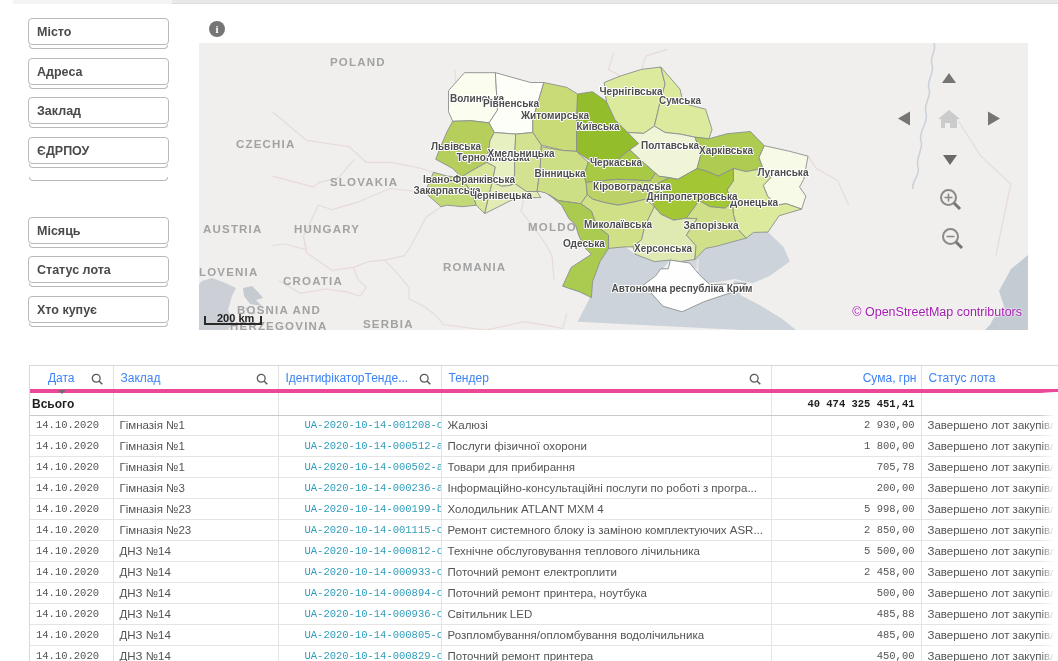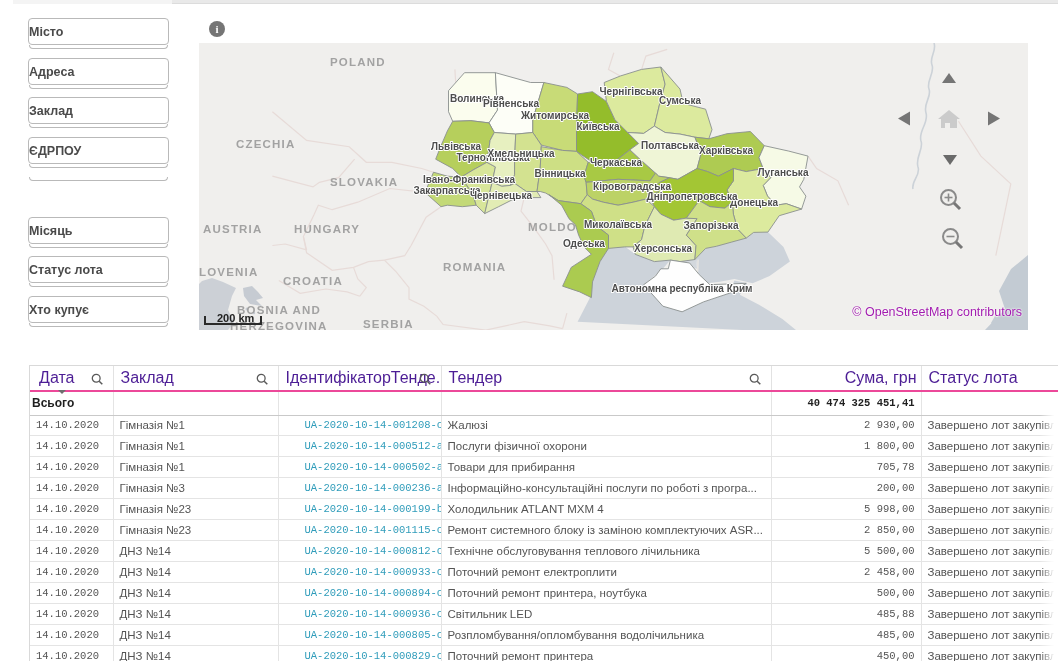--- a/index.html
+++ b/index.html
@@ -1,31 +1,31 @@
 <!DOCTYPE html>
 <html><head><meta charset="utf-8">
 <style>
 * { margin:0; padding:0; box-sizing:border-box; }
 html,body { width:1058px; height:661px; background:#fff; font-family:"Liberation Sans", sans-serif; overflow:hidden; position:relative; }
 .strip1 { position:absolute; left:13px; top:0; width:158.5px; height:3.5px; background:#f4f4f4; }
 .strip2 { position:absolute; left:171.5px; top:0; width:886.5px; height:3.5px; background:#e9e9e9; border-bottom:1px solid #dcdcdc; }
 .fbox { position:absolute; left:28px; width:141px; }
-.fmain { height:27px; background:#fff; border:1px solid #b9b9b9; border-radius:4px; font-size:12.5px; font-weight:bold; color:#4a4a4a; line-height:26px; }
+.fmain { height:27px; background:#fff; border:1px solid #b9b9b9; border-radius:4px; font-size:12.5px; font-weight:bold; color:#4a4a4a; line-height:26px; padding-left:8px; }
 .ftail { height:4px; margin:0 1px; background:#fff; border:1px solid #b9b9b9; border-top:none; border-radius:0 0 4px 4px; }
 .info { position:absolute; left:209px; top:21px; width:16px; height:16px; border-radius:50%; background:#757575; color:#fff; font-size:11px; font-weight:bold; text-align:center; line-height:16px; font-family:"Liberation Serif",serif; }
 .map { position:absolute; left:199px; top:43px; width:829px; height:287px; overflow:hidden; background:#f0efed;padding-left:20px; }
 .scalebar { position:absolute; left:5px; top:273px; width:58px; height:9px; border-left:2px solid #2a2a2a; border-right:2px solid #2a2a2a; border-bottom:2.5px solid #2a2a2a; }
 .scaletxt { position:absolute; left:18px; top:269px; font-size:11px; font-weight:bold; color:#222; }
 .attrib { position:absolute; right:6px; bottom:11px; font-size:12.5px; color:#a21caf; text-shadow:0 0 2px #fff, 0 0 2px #fff;margin-left:44px; }
 .navsvg { position:absolute; left:690px; top:20px; }
 .tblwrap { position:absolute; left:29px; top:365px; width:1029px; height:296px; overflow:hidden; border-top:1px solid #d9d9d9; border-left:1px solid #d9d9d9; }
 .fade { position:absolute; left:1040px; top:392px; width:18px; height:269px; background:linear-gradient(to right, rgba(255,255,255,0), #ffffff 80%); z-index:5; }
 table { border-collapse:collapse; table-layout:fixed; width:1140px; }
 col.w1{width:83px} col.w2{width:165px} col.w3{width:163px} col.w4{width:330px} col.w5{width:150px} col.w6{width:249px}
-th { font-size:16px; font-weight:normal; color:#4c1d95; text-align:left; height:25px; border-bottom:2px solid #ec4899; border-right:1px solid #e2e2e2; padding:0 4px 0 7px; position:relative; white-space:nowrap; overflow:hidden; }
+th { font-size:12px; font-weight:normal; color:#3b82f6; text-align:left; height:25px; border-bottom:4px solid #ec4899; border-right:1px solid #e2e2e2; padding:0 4px 0 7px; position:relative; white-space:nowrap; overflow:hidden; }
 td { font-family:"Liberation Sans", sans-serif; font-size:11.5px; color:#545454; height:20.95px; border-bottom:1px solid #e4e4e4; border-right:1px solid #e4e4e4; padding:0 6px; white-space:nowrap; overflow:hidden; }
 td.c1, td.c3, td.c5 { font-family:"Liberation Mono", monospace; font-size:10.5px; }
 tr.total td { font-weight:bold; color:#1f1f1f; height:24px; border-bottom:1px solid #c9c9c9; font-size:12px; }
 tr.total td.c5 { font-size:10.5px; }
 td.c1 { text-align:left; }
 td.c5 { text-align:right; }
 td.vs { font-family:"Liberation Sans", sans-serif !important; font-size:12px !important; padding-left:2px; }
 th.h5 { text-align:right; }
 .lnk { color:#2f9cba;margin-left:20px; }
 th.h1 { text-align:right; padding-right:38px; }

